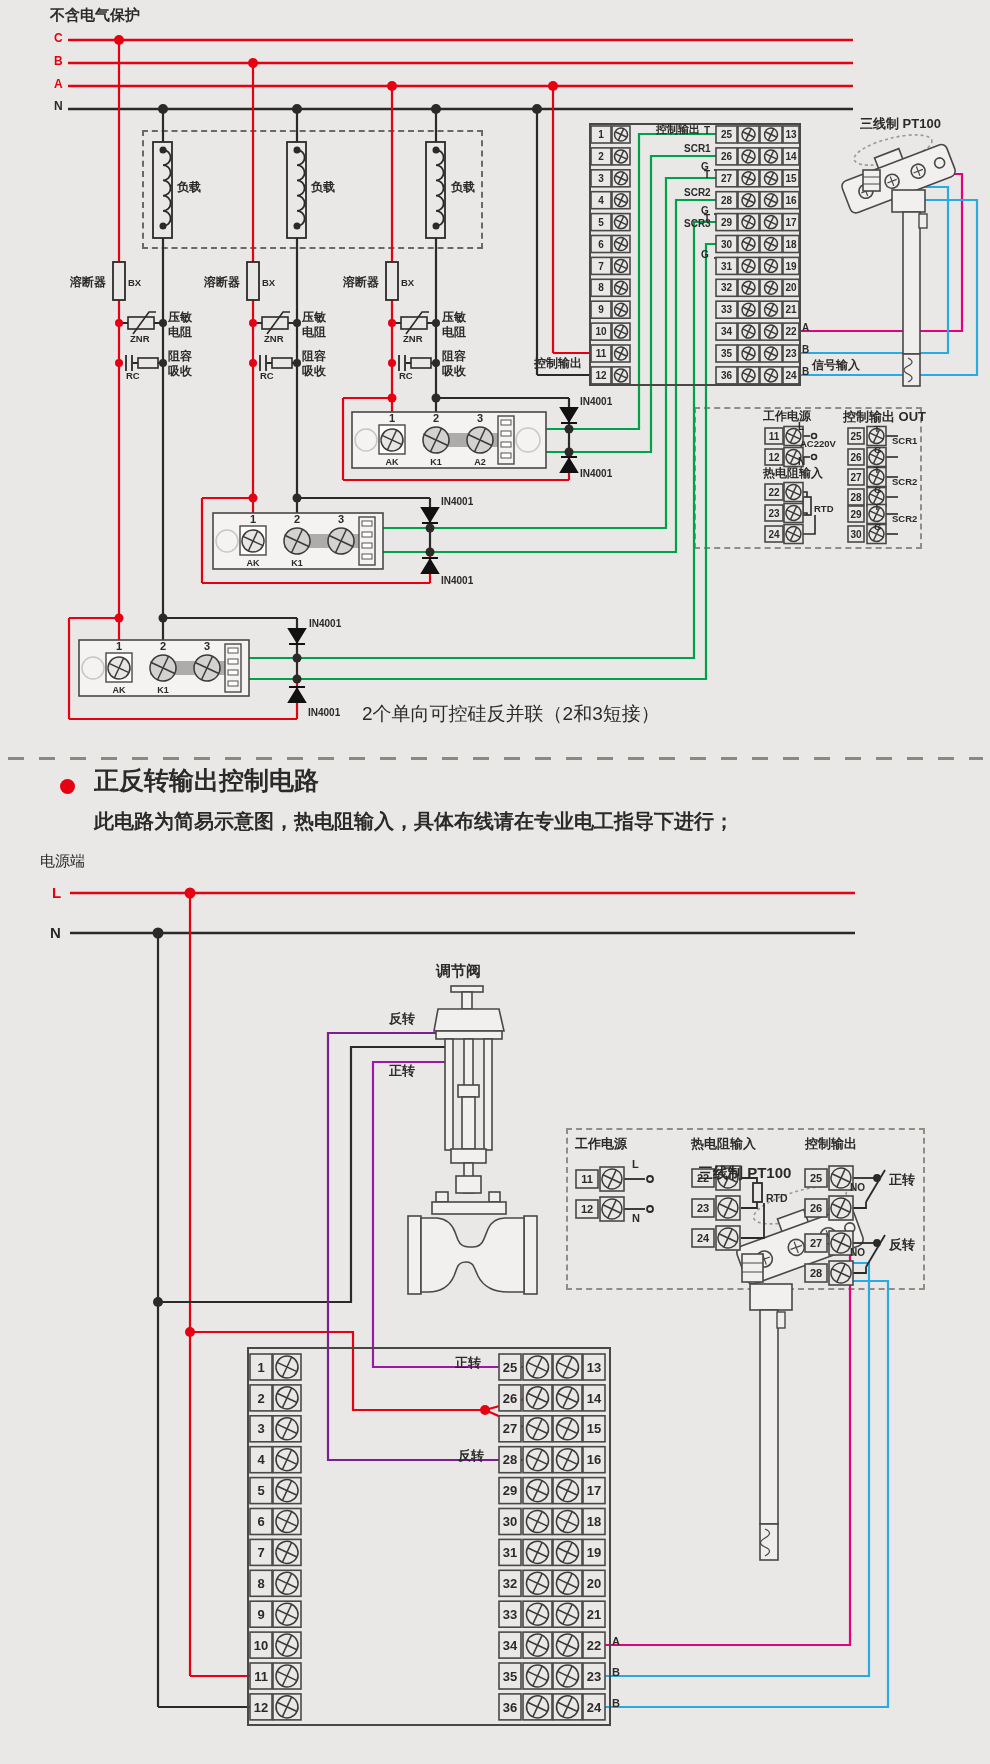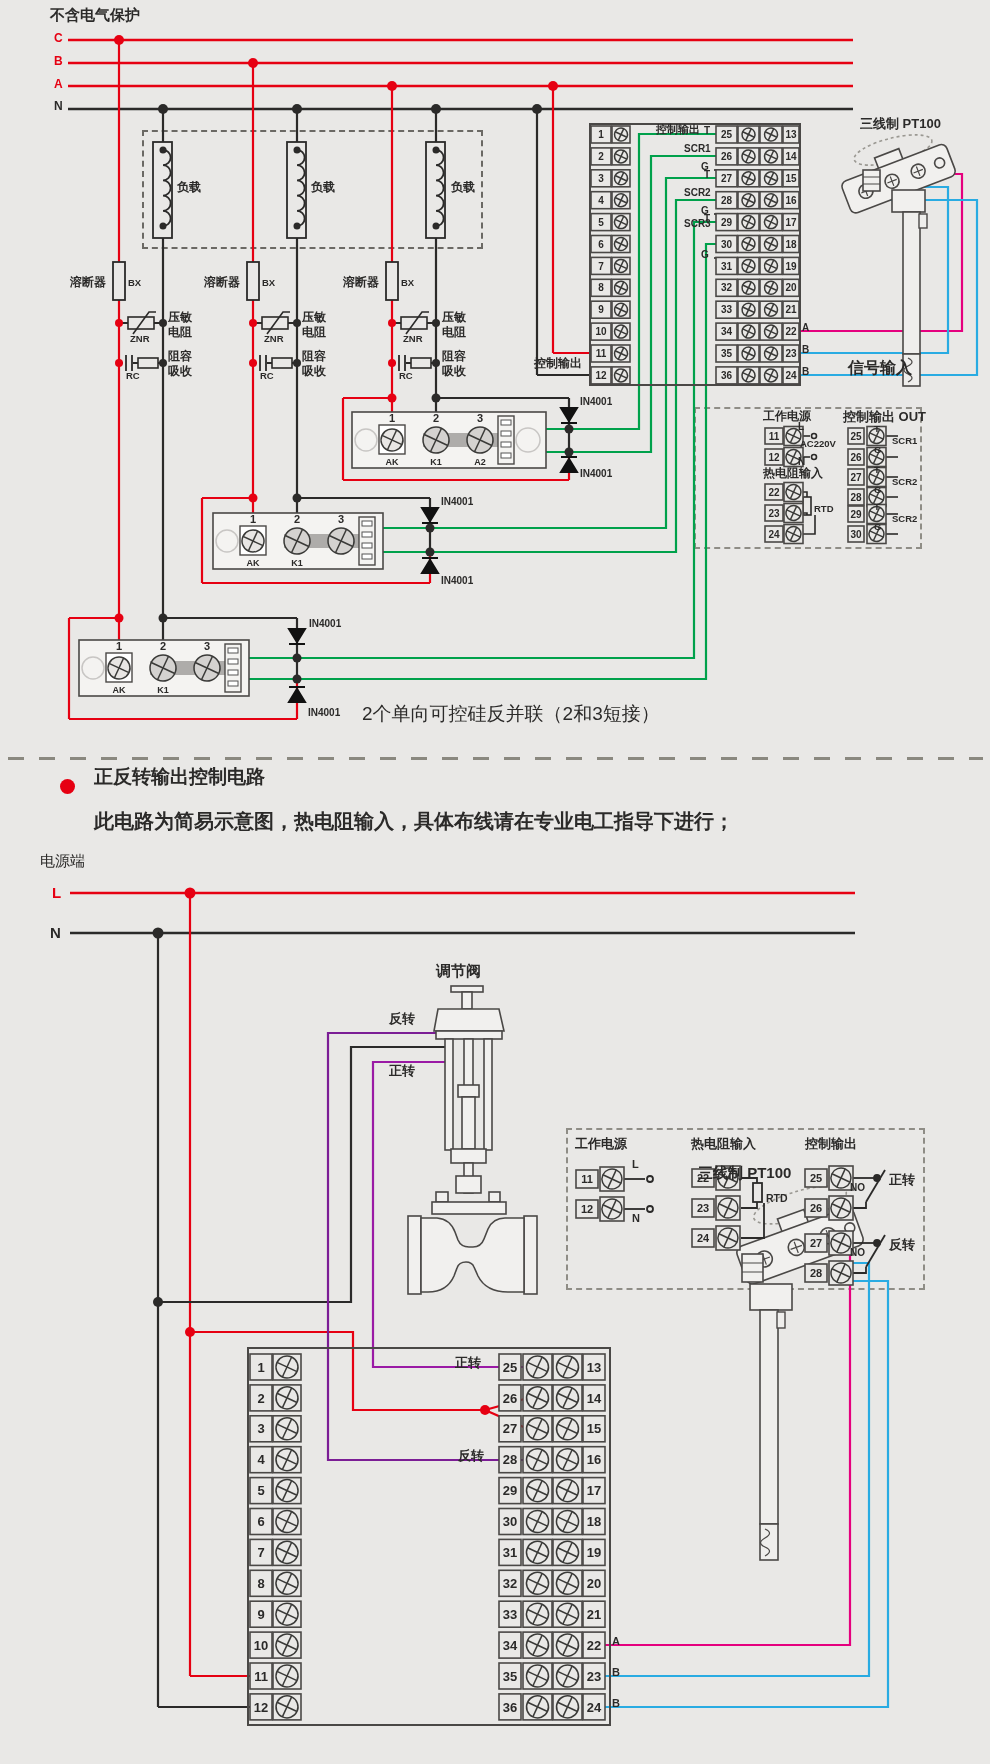--- a/index.html
+++ b/index.html
@@ -1210,21 +1210,21 @@
       <div class="lbl b w2" style="left: 302px; top: 349px; font-size: 12px;">阻容吸收</div>
       <div class="lbl b w2" style="left: 442px; top: 349px; font-size: 12px;">阻容吸收</div>
       <div class="lbl b" style="left: 580px; top: 396px; font-size: 10px;">IN4001</div>
       <div class="lbl b" style="left: 580px; top: 468px; font-size: 10px;">IN4001</div>
       <div class="lbl b" style="left: 441px; top: 496px; font-size: 10px;">IN4001</div>
       <div class="lbl b" style="left: 441px; top: 575px; font-size: 10px;">IN4001</div>
       <div class="lbl b" style="left: 309px; top: 618px; font-size: 10px;">IN4001</div>
       <div class="lbl b" style="left: 308px; top: 707px; font-size: 10px;">IN4001</div>
       <div class="lbl " style="left: 362px; top: 703px; font-size: 19px;">2个单向可控硅反并联（2和3短接）</div>
       <div class="lbl b" style="left: 534px; top: 357px; font-size: 12px;">控制输出</div>
-      <div class="lbl b" style="left: 848px; top: 359px; font-size: 16px;">信号输入</div>
+      <div class="lbl b" style="left: 812px; top: 359px; font-size: 12px;">信号输入</div>
       <div class="lbl b" style="left: 860px; top: 117px; font-size: 13px;">三线制 PT100</div>
       <div class="lbl b" style="left: 656px; top: 123px; font-size: 11px;">控制输出</div>
       <div class="lbl b" style="left: 704px; top: 125px; font-size: 10px;">T</div>
       <div class="lbl b" style="left: 704px; top: 169px; font-size: 10px;">T</div>
       <div class="lbl b" style="left: 704px; top: 213px; font-size: 10px;">T</div>
       <div class="lbl b" style="left: 684px; top: 143px; font-size: 10px;">SCR1</div>
       <div class="lbl b" style="left: 684px; top: 187px; font-size: 10px;">SCR2</div>
       <div class="lbl b" style="left: 684px; top: 218px; font-size: 10px;">SCR3</div>
       <div class="lbl b" style="left: 701px; top: 161px; font-size: 10px;">G</div>
       <div class="lbl b" style="left: 701px; top: 205px; font-size: 10px;">G</div>
@@ -1241,21 +1241,21 @@
       <div class="lbl b" style="left: 843px; top: 410px; font-size: 13px;">控制输出 OUT</div>
       <div class="lbl b" style="left: 874px; top: 424px; font-size: 9.5px;">T</div>
       <div class="lbl b" style="left: 874px; top: 445px; font-size: 9.5px;">G</div>
       <div class="lbl b" style="left: 892px; top: 436px; font-size: 9.5px;">SCR1</div>
       <div class="lbl b" style="left: 874px; top: 465px; font-size: 9.5px;">T</div>
       <div class="lbl b" style="left: 874px; top: 485px; font-size: 9.5px;">G</div>
       <div class="lbl b" style="left: 892px; top: 477px; font-size: 9.5px;">SCR2</div>
       <div class="lbl b" style="left: 874px; top: 502px; font-size: 9.5px;">T</div>
       <div class="lbl b" style="left: 874px; top: 522px; font-size: 9.5px;">G</div>
       <div class="lbl b" style="left: 892px; top: 514px; font-size: 9.5px;">SCR2</div>
-      <div class="lbl b" style="left: 94px; top: 766px; font-size: 19px;">正反转输出控制电路</div>
+      <div class="lbl b" style="left: 94px; top: 766px; font-size: 25px;">正反转输出控制电路</div>
       <div class="lbl b" style="left: 94px; top: 810px; font-size: 20px;">此电路为简易示意图，热电阻输入，具体布线请在专业电工指导下进行；</div>
       <div class="lbl " style="left: 40px; top: 852px; font-size: 15px;">电源端</div>
       <div class="lbl b red" style="left: 52px; top: 884px; font-size: 15px;">L</div>
       <div class="lbl b" style="left: 50px; top: 924px; font-size: 15px;">N</div>
       <div class="lbl b" style="left: 436px; top: 962px; font-size: 15px;">调节阀</div>
       <div class="lbl b" style="left: 389px; top: 1012px; font-size: 13px;">反转</div>
       <div class="lbl b" style="left: 389px; top: 1064px; font-size: 13px;">正转</div>
       <div class="lbl b" style="left: 698px; top: 1164px; font-size: 15px;">三线制 PT100</div>
       <div class="lbl b" style="left: 575px; top: 1137px; font-size: 13px;">工作电源</div>
       <div class="lbl b" style="left: 632px; top: 1158px; font-size: 11px;">L</div>

